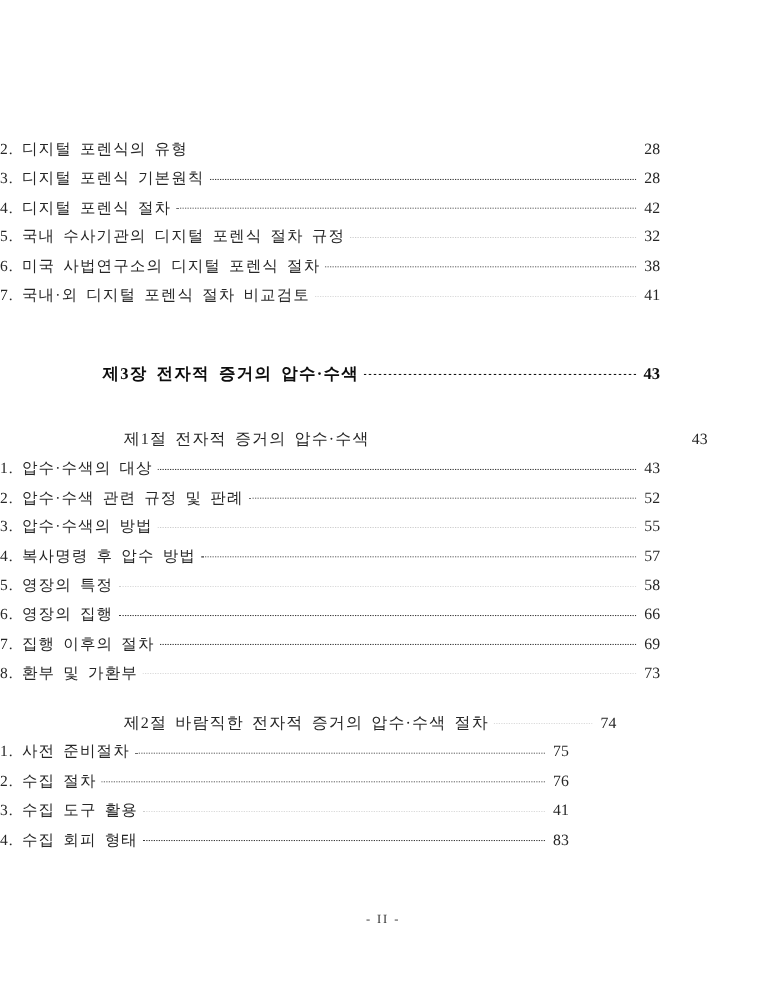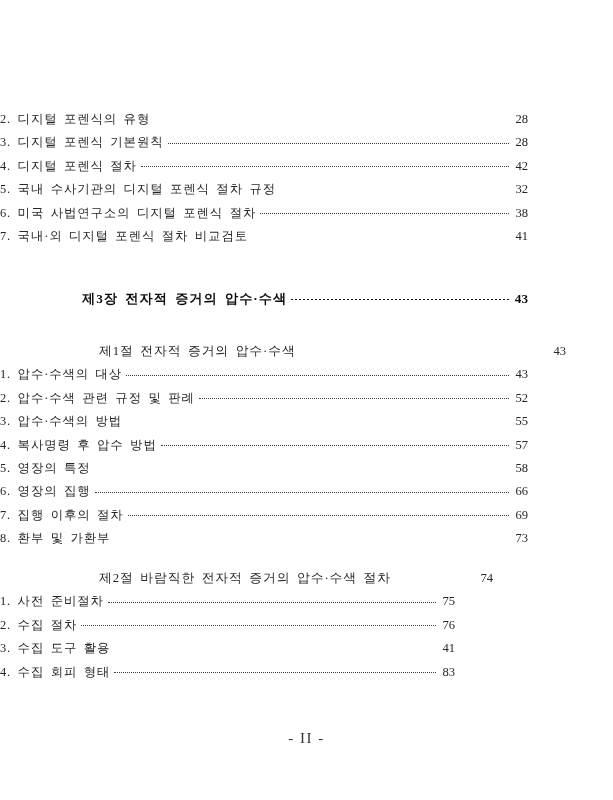--- a/index.html
+++ b/index.html
@@ -111,21 +111,21 @@
   .block-sec1  { position: absolute; left: 0; top: 340px;  width: 613px; }
   .block-sec2  { position: absolute; left: 0; top: 567px;  width: 540px; }
 
   
   .footer {
     position: absolute;
     left: 0;
     top: 730px;
     width: 613px;
     text-align: center;
-    font-size: 15px;
+    font-size: 10px;
     color: #333333;
     letter-spacing: 1.5px;
   }
 </style>
 </head>
 <body>
 
 <div id="page">
 
   <div class="block-top">

